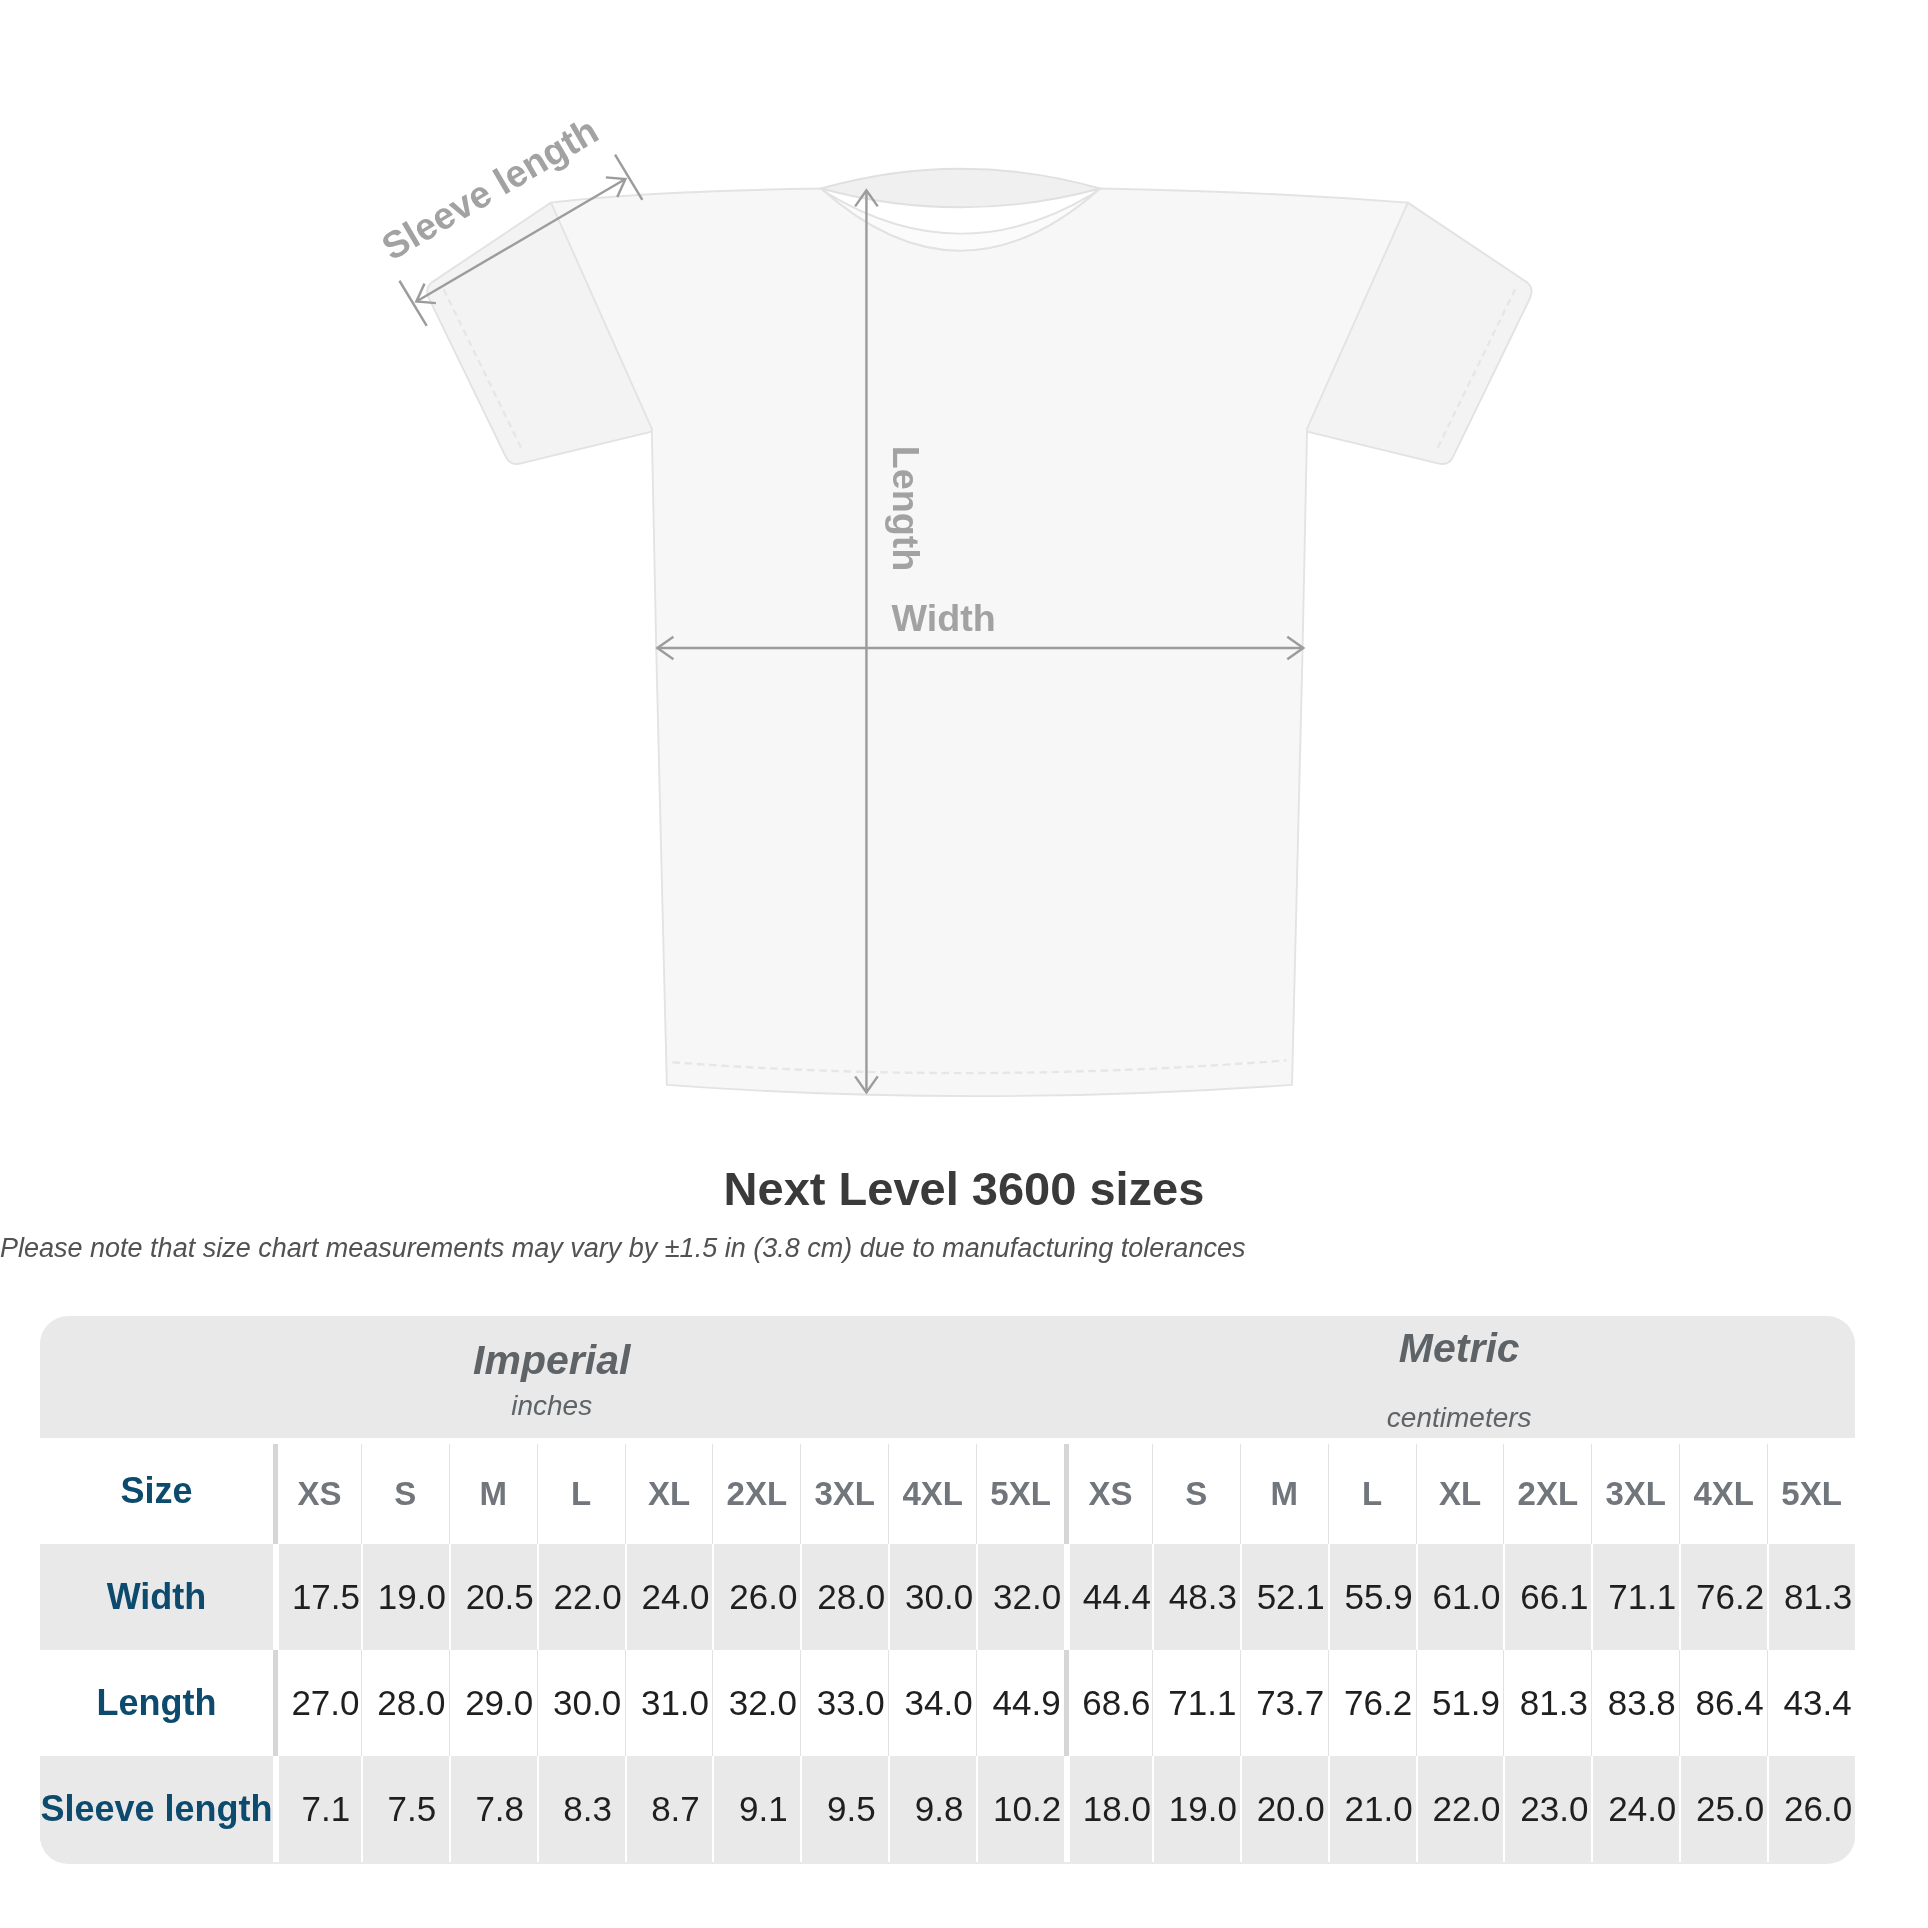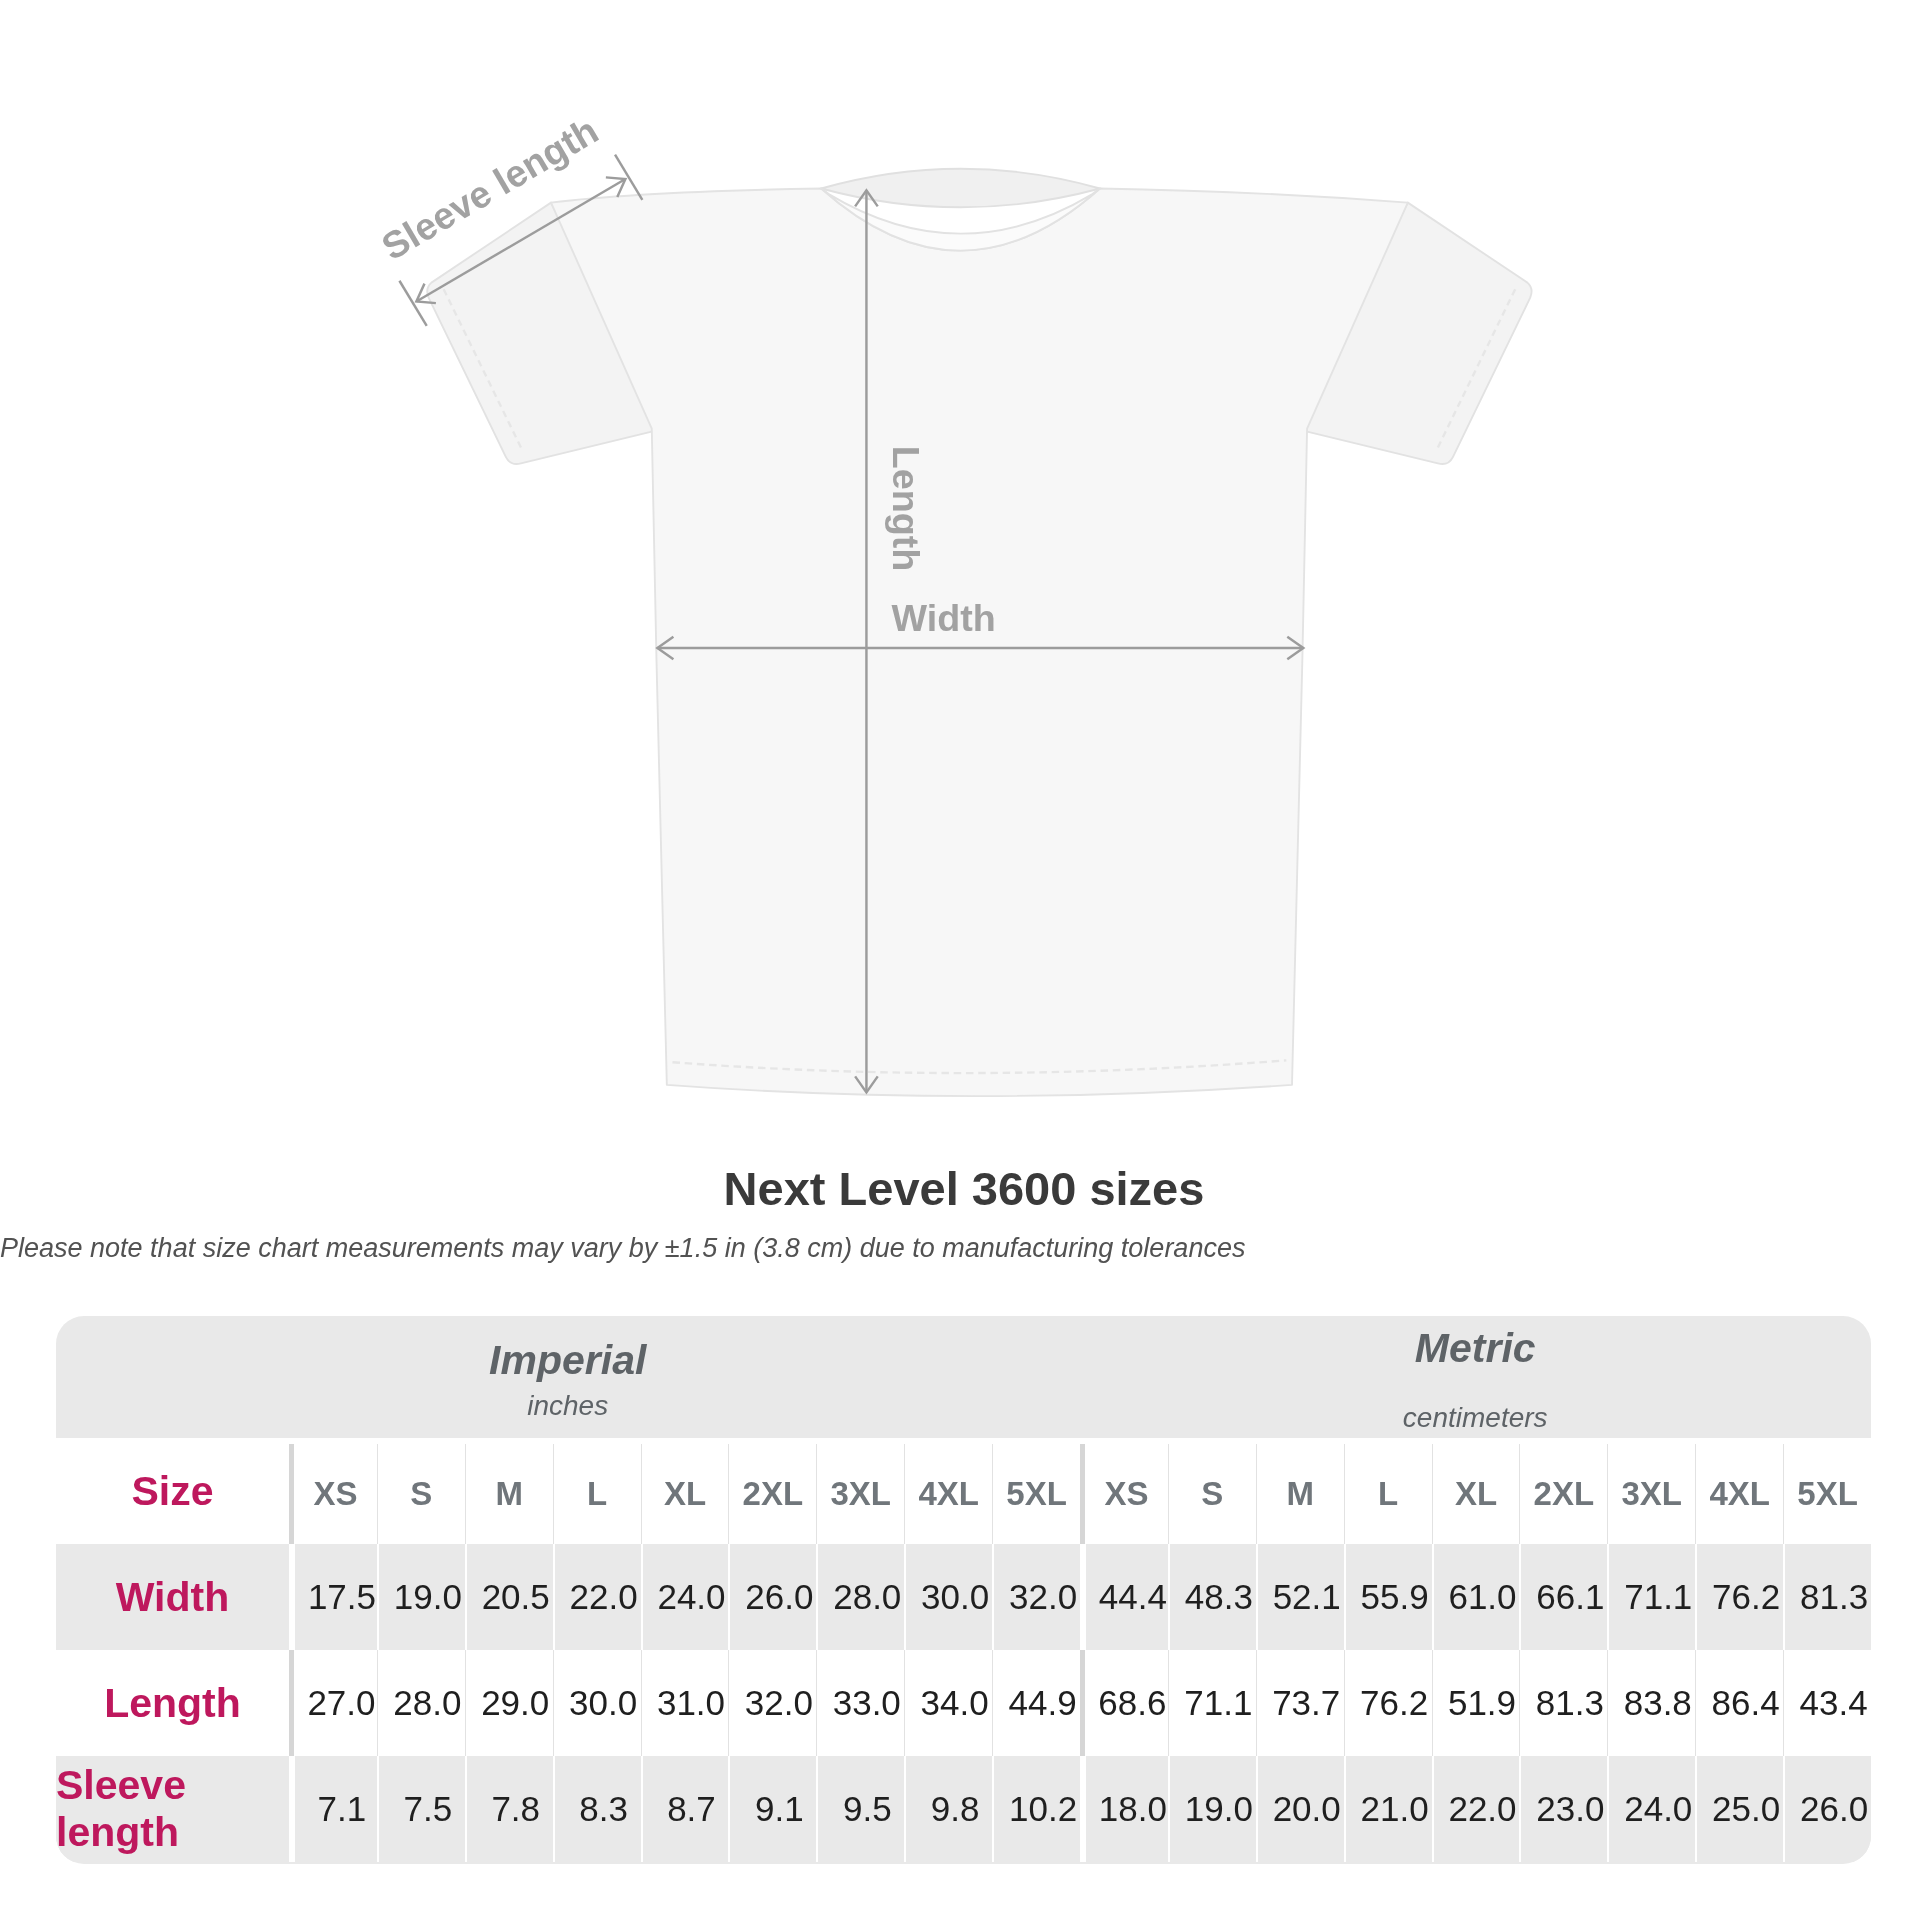--- a/index.html
+++ b/index.html
@@ -9,38 +9,38 @@
   
   .shirt-wrap{position:absolute;left:358px;top:113px;width:1224px;height:1036px;}
 
   
   .chart-title{position:absolute;left:0;top:1164px;width:1928px;text-align:center;
                font-size:47px;line-height:49px;font-weight:bold;color:#3a3a3a;}
   .chart-subtitle{position:absolute;left:0;top:1232px;width:1928px;
                   font-size:27px;line-height:32px;font-style:italic;color:#525252;}
 
   
-  .size-table{position:absolute;left:56px;top:1316px;width:1815px;height:548px;
+  .size-table{position:absolute;left:40px;top:1316px;width:1815px;height:548px;
               background:#e9e9e9;border-radius:28px;overflow:hidden;}
   .units-band{display:flex;width:1815px;height:122px;}
   .units-half{display:flex;flex-direction:column;align-items:center;justify-content:center;padding-top:5.6px;}
   .units-half.imperial{width:1024px;}
   .units-half.metric{width:792px;gap:23px;}
   .unit-name{font-size:41px;font-weight:bold;font-style:italic;color:#5e6367;line-height:45px;}
   .unit-sub{font-size:28px;font-style:italic;color:#5e6367;line-height:32px;margin-top:7.5px;}
 
   .t-row{display:grid;grid-template-columns:233px repeat(18,1fr);width:1815px;height:106px;}
   .t-row.row-white{background:#ffffff;}
   .t-row.row-gray{background:#e9e9e9;}
   .cell{display:flex;align-items:center;justify-content:center;overflow:hidden;}
   .row-white .cell.thin{border-left:1.9px solid #e2e2e2;}
   .row-white .cell.sec{border-left:5.6px solid #d6d6d6;}
   .row-gray .cell.thin{border-left:2.8px solid #ffffff;}
   .row-gray .cell.sec{border-left:6.6px solid #ffffff;}
-  .size-label,.row-label{font-size:41px;font-weight:bold;color:#be185d;}
+  .size-label,.row-label{font-size:36px;font-weight:bold;color:#0c4a6e;}
   .size-col{font-size:33px;font-weight:bold;color:#70767b;margin-top:6px;}
   .val{font-size:35px;color:#1f1f1f;padding-left:12px;}
 </style>
 </head>
 <body>
 
 <div class="stage">
 
   <div class="shirt-wrap">
     <svg width="1224" height="1036" viewBox="380 120 1300 1100" xmlns="http://www.w3.org/2000/svg">

